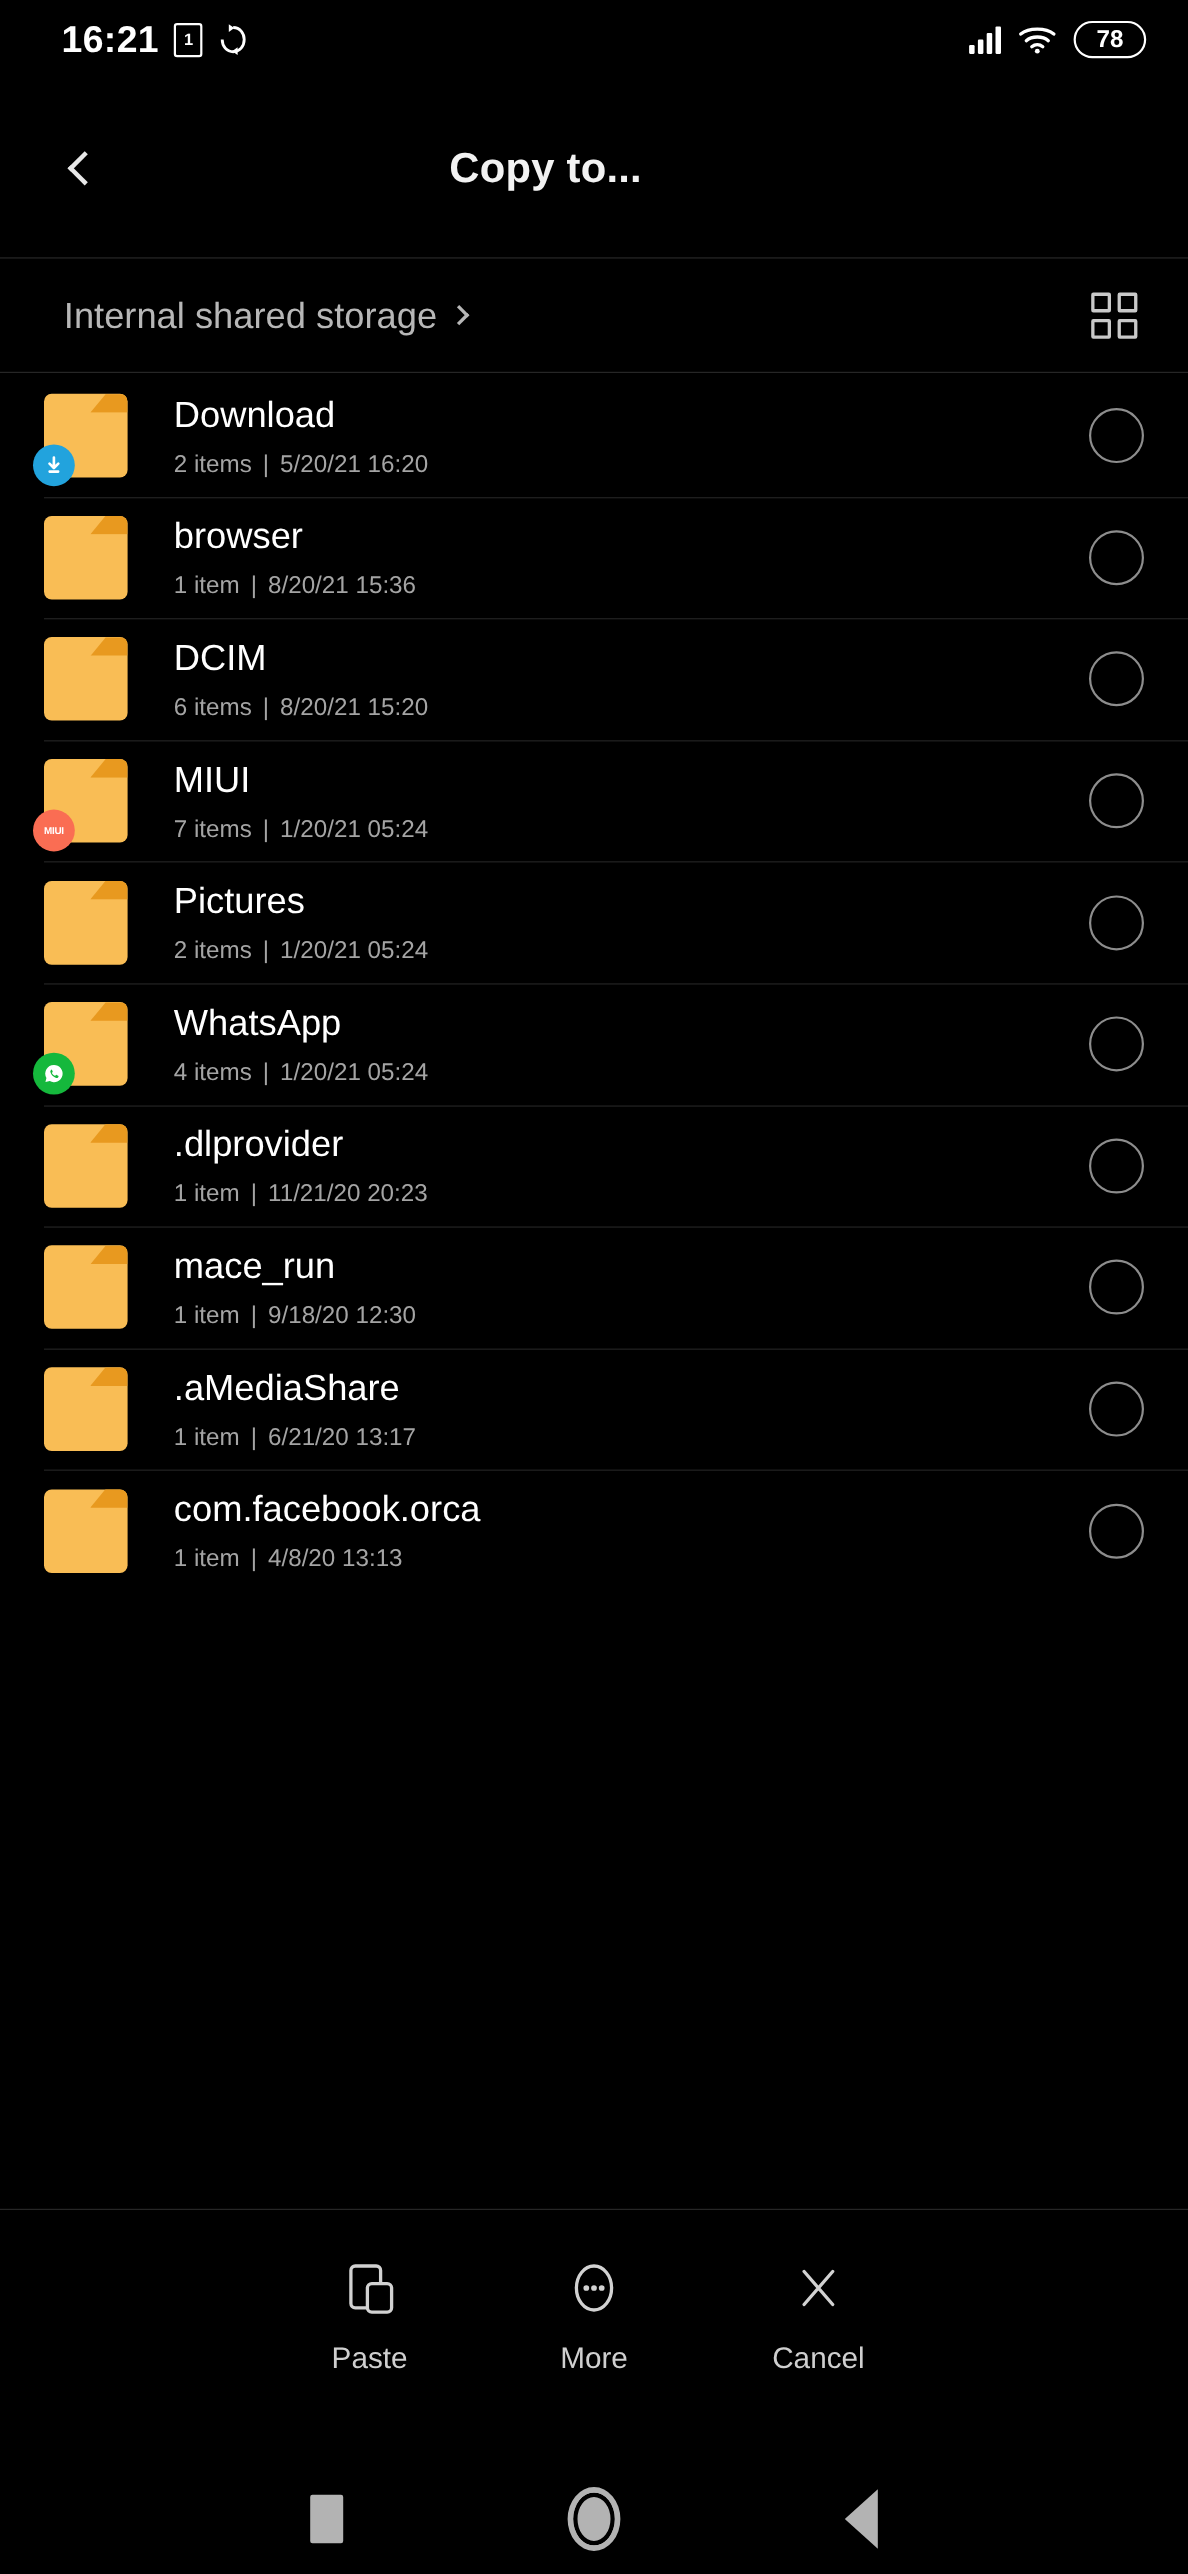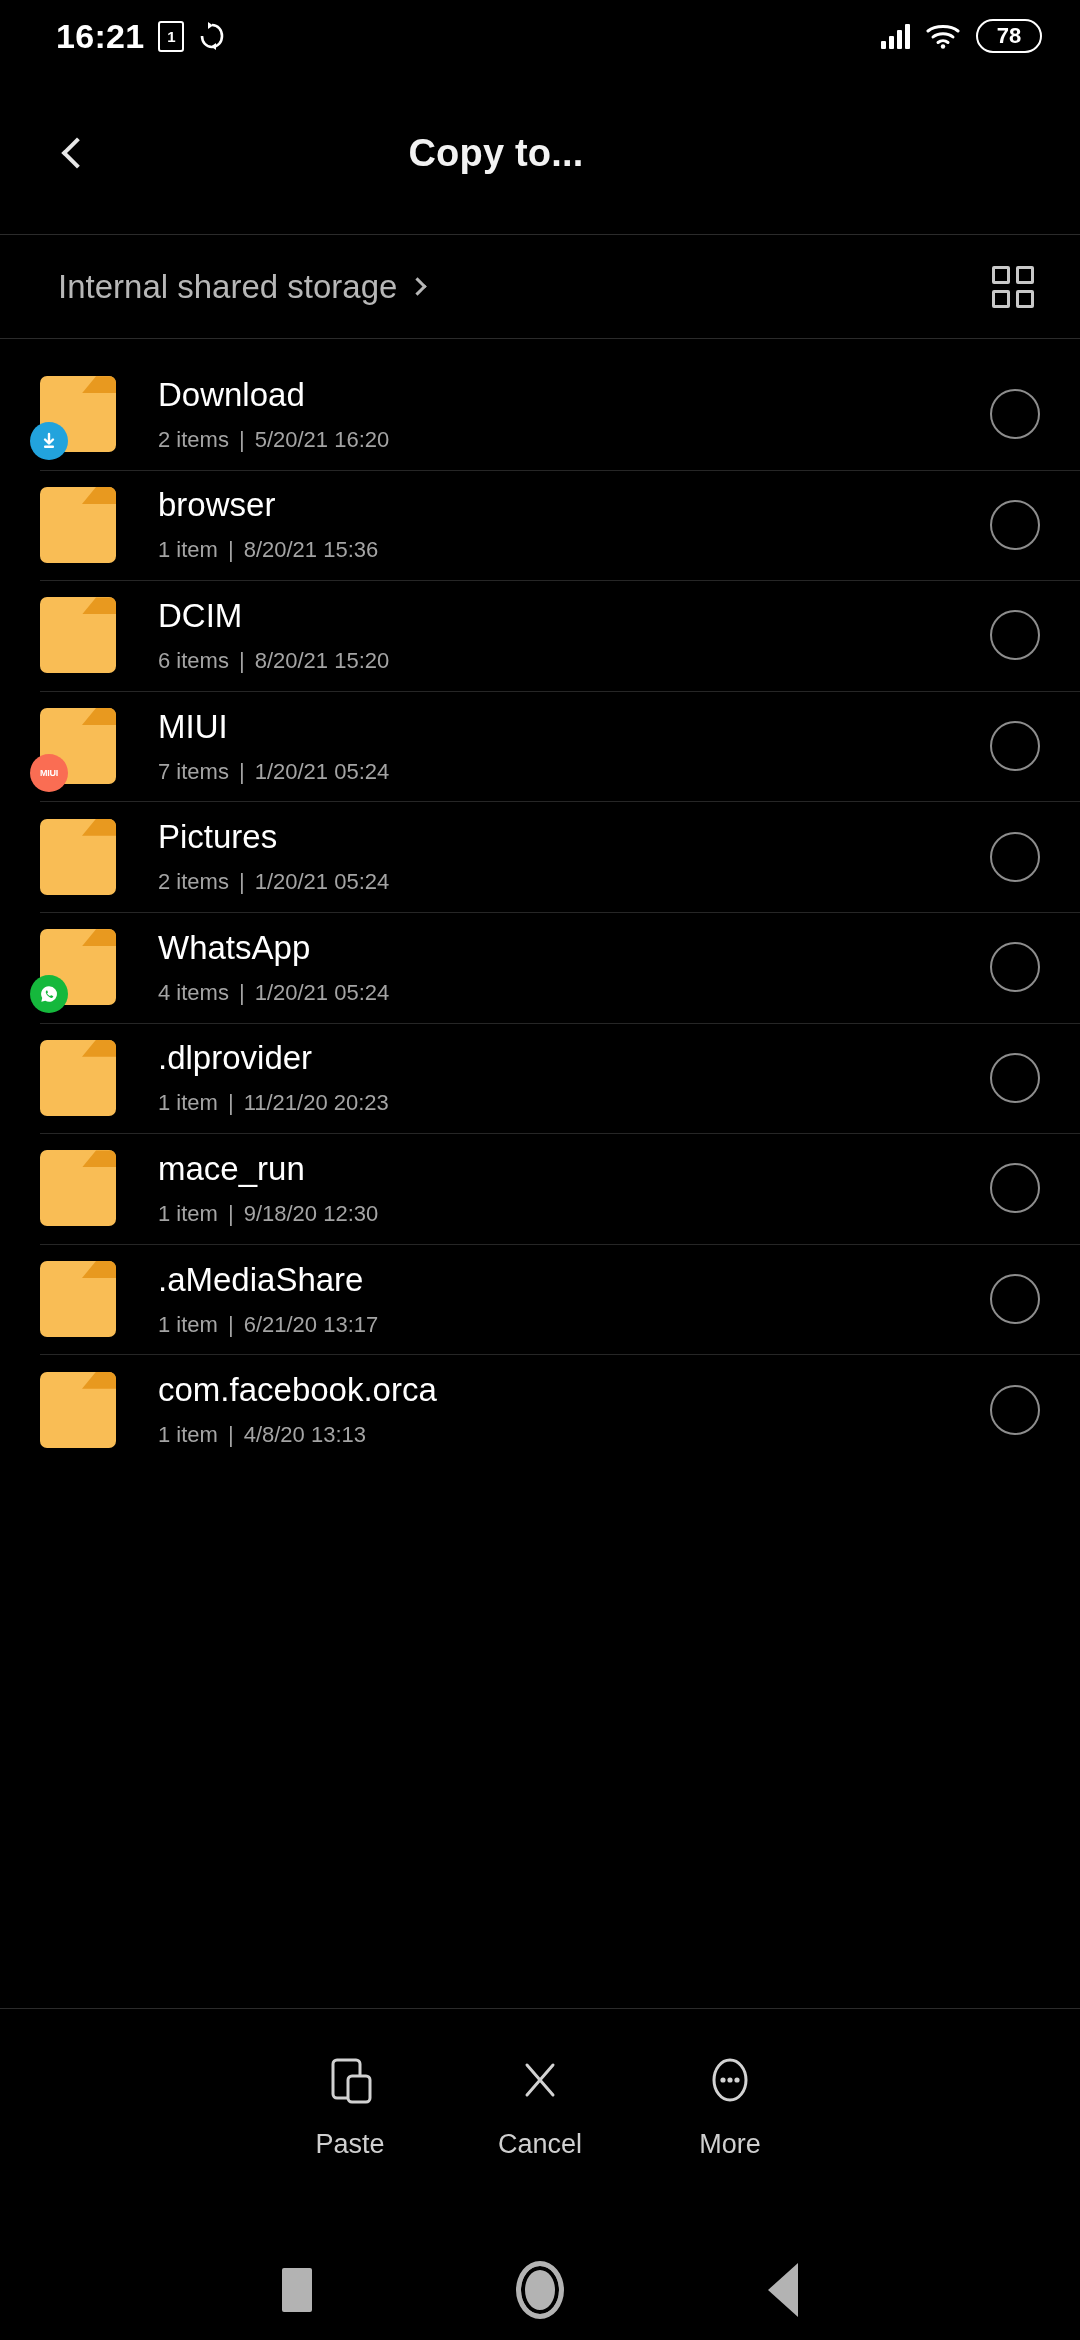--- a/index.html
+++ b/index.html
@@ -68,21 +68,21 @@
     padding:0 46px 0 58px;
     text-align:right;
   }
   .crumb { display:flex; align-items:center; gap:14px; }
   .crumb-text { color:#b7b7b7; font-size:33px; }
   .crumb-arrow { width:13px; height:13px; border-top:3px solid #b7b7b7; border-right:3px solid #b7b7b7; transform:rotate(45deg); }
   .grid-icon { display:grid; grid-template-columns:18px 18px; grid-template-rows:18px 18px; gap:6px; }
   .grid-icon span { display:block; border:3px solid #c9c9c9; border-radius:2px; }
 
   
-  .list { position:absolute; top:359px; left:0; width:1080px; height:1670px; overflow:hidden; }
+  .list { position:absolute; top:341px; left:0; width:1080px; height:1670px; overflow:hidden; }
   .row {
     position:relative; height:110.6px; display:flex; align-items:center;
     padding-left:40px; padding-right:40px;
   }
   .row + .row::before {
     content:""; position:absolute; left:40px; right:0; top:0; height:1px; background:#262626;
   }
   .folder {
     position:relative; width:76px; height:76px; flex:0 0 76px;
     background:#F9BD55; border-radius:7px;
@@ -106,21 +106,21 @@
   .row-sub .sep { display:inline-block; margin:0 10px; color:#a4a4a4; }
 
   .radio {
     flex:0 0 50px; width:50px; height:50px; border-radius:50%;
     border:2.5px solid #8d8d8d; background:transparent;
   }
 
   
   .toolbar {
     position:absolute; top:2009px; left:0; width:1080px; height:220px;
-    display:flex; align-items:flex-start; justify-content:center; gap:0;
+    display:flex; align-items:flex-start; justify-content:center; gap:14px;
     padding-top:42px;
   }
   .tool { width:190px; display:flex; flex-direction:column; align-items:center; gap:20px; }
   .tool-ico { height:58px; display:flex; align-items:center; justify-content:center; }
   .tool-label { color:#cfcfcf; font-size:27px; }
 
   
   .navbar {
     position:absolute; top:2240px; left:0; width:1080px; height:100px;
     display:flex; align-items:center; justify-content:space-around; padding:0 180px;
@@ -300,37 +300,37 @@
           <rect x="11" y="8" width="27" height="38" rx="4" fill="none" stroke="#d2d2d2" stroke-width="3"></rect>
           <rect x="26" y="24" width="22" height="26" rx="4" fill="#000" stroke="#d2d2d2" stroke-width="3"></rect>
         </svg>
       </span>
       <span class="tool-label">Paste</span>
     </div>
 
     <div class="tool">
       <span class="tool-ico">
         <svg width="56" height="56" viewBox="0 0 56 56">
-          <path d="M15 13 L41 43 M41 13 L15 43" stroke="#d2d2d2" stroke-width="3" stroke-linecap="round"></path>
-        </svg>
-      </span>
-      <span class="tool-label">Cancel</span>
-    </div>
-
-    <div class="tool">
-      <span class="tool-ico">
-        <svg width="56" height="56" viewBox="0 0 56 56">
           <ellipse cx="28" cy="28" rx="16" ry="20" fill="none" stroke="#d2d2d2" stroke-width="3"></ellipse>
           <circle cx="21" cy="28" r="2.6" fill="#d2d2d2"></circle>
           <circle cx="28" cy="28" r="2.6" fill="#d2d2d2"></circle>
           <circle cx="35" cy="28" r="2.6" fill="#d2d2d2"></circle>
         </svg>
       </span>
       <span class="tool-label">More</span>
     </div>
+
+    <div class="tool">
+      <span class="tool-ico">
+        <svg width="56" height="56" viewBox="0 0 56 56">
+          <path d="M15 13 L41 43 M41 13 L15 43" stroke="#d2d2d2" stroke-width="3" stroke-linecap="round"></path>
+        </svg>
+      </span>
+      <span class="tool-label">Cancel</span>
+    </div>
   </div>
 
   <div class="navbar">
     <span class="nav-square"></span>
     <span class="nav-circle"></span>
     <span class="nav-tri"></span>
   </div>
 
 </div>
 

